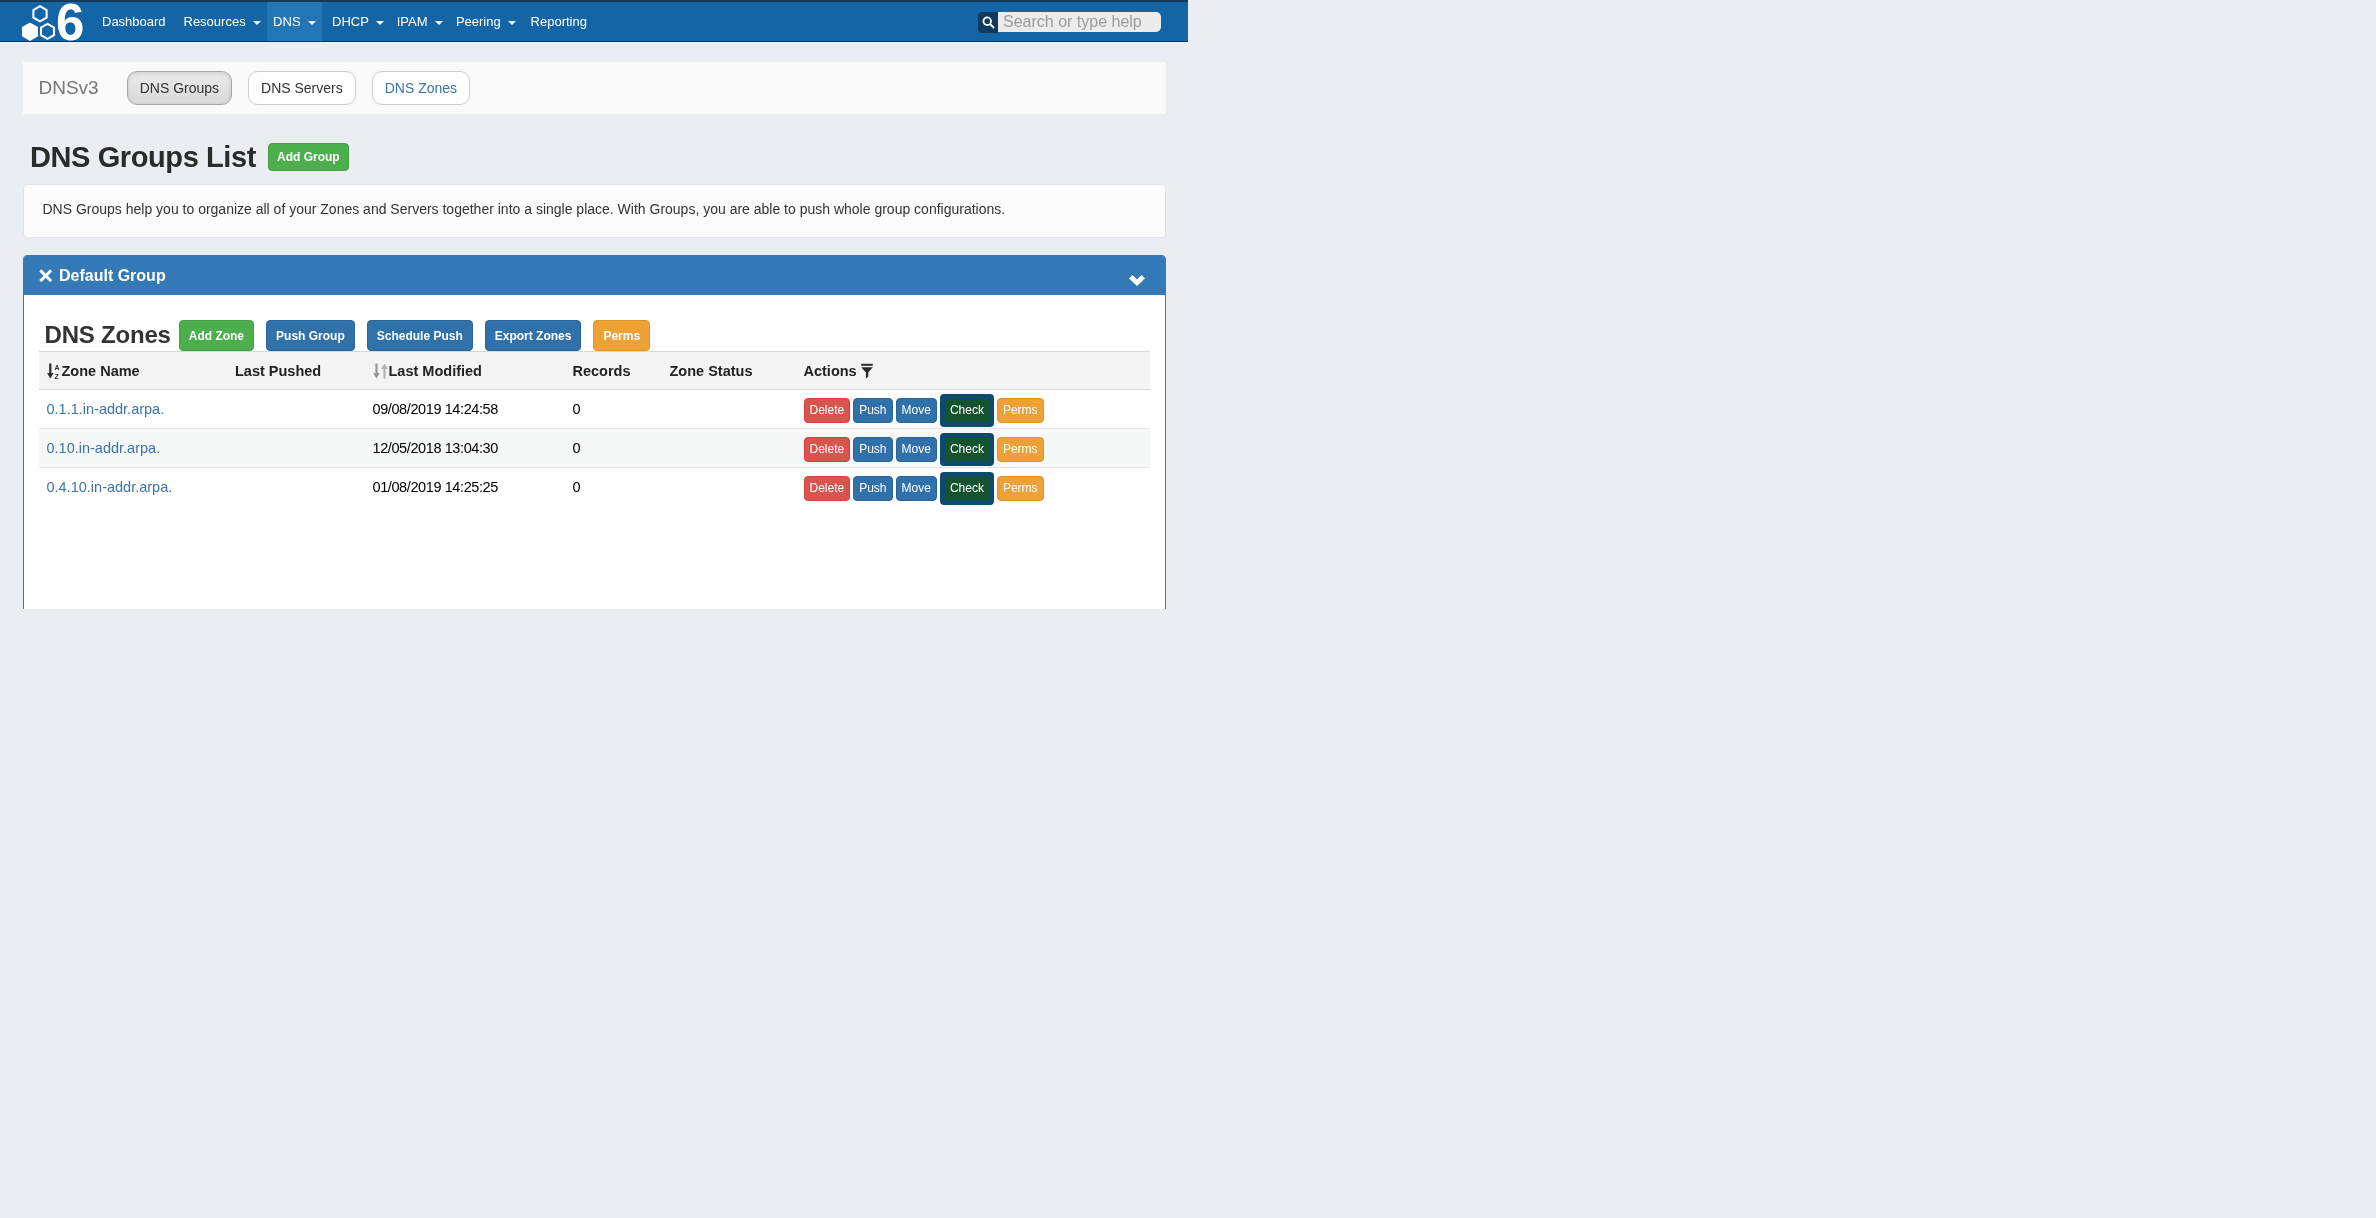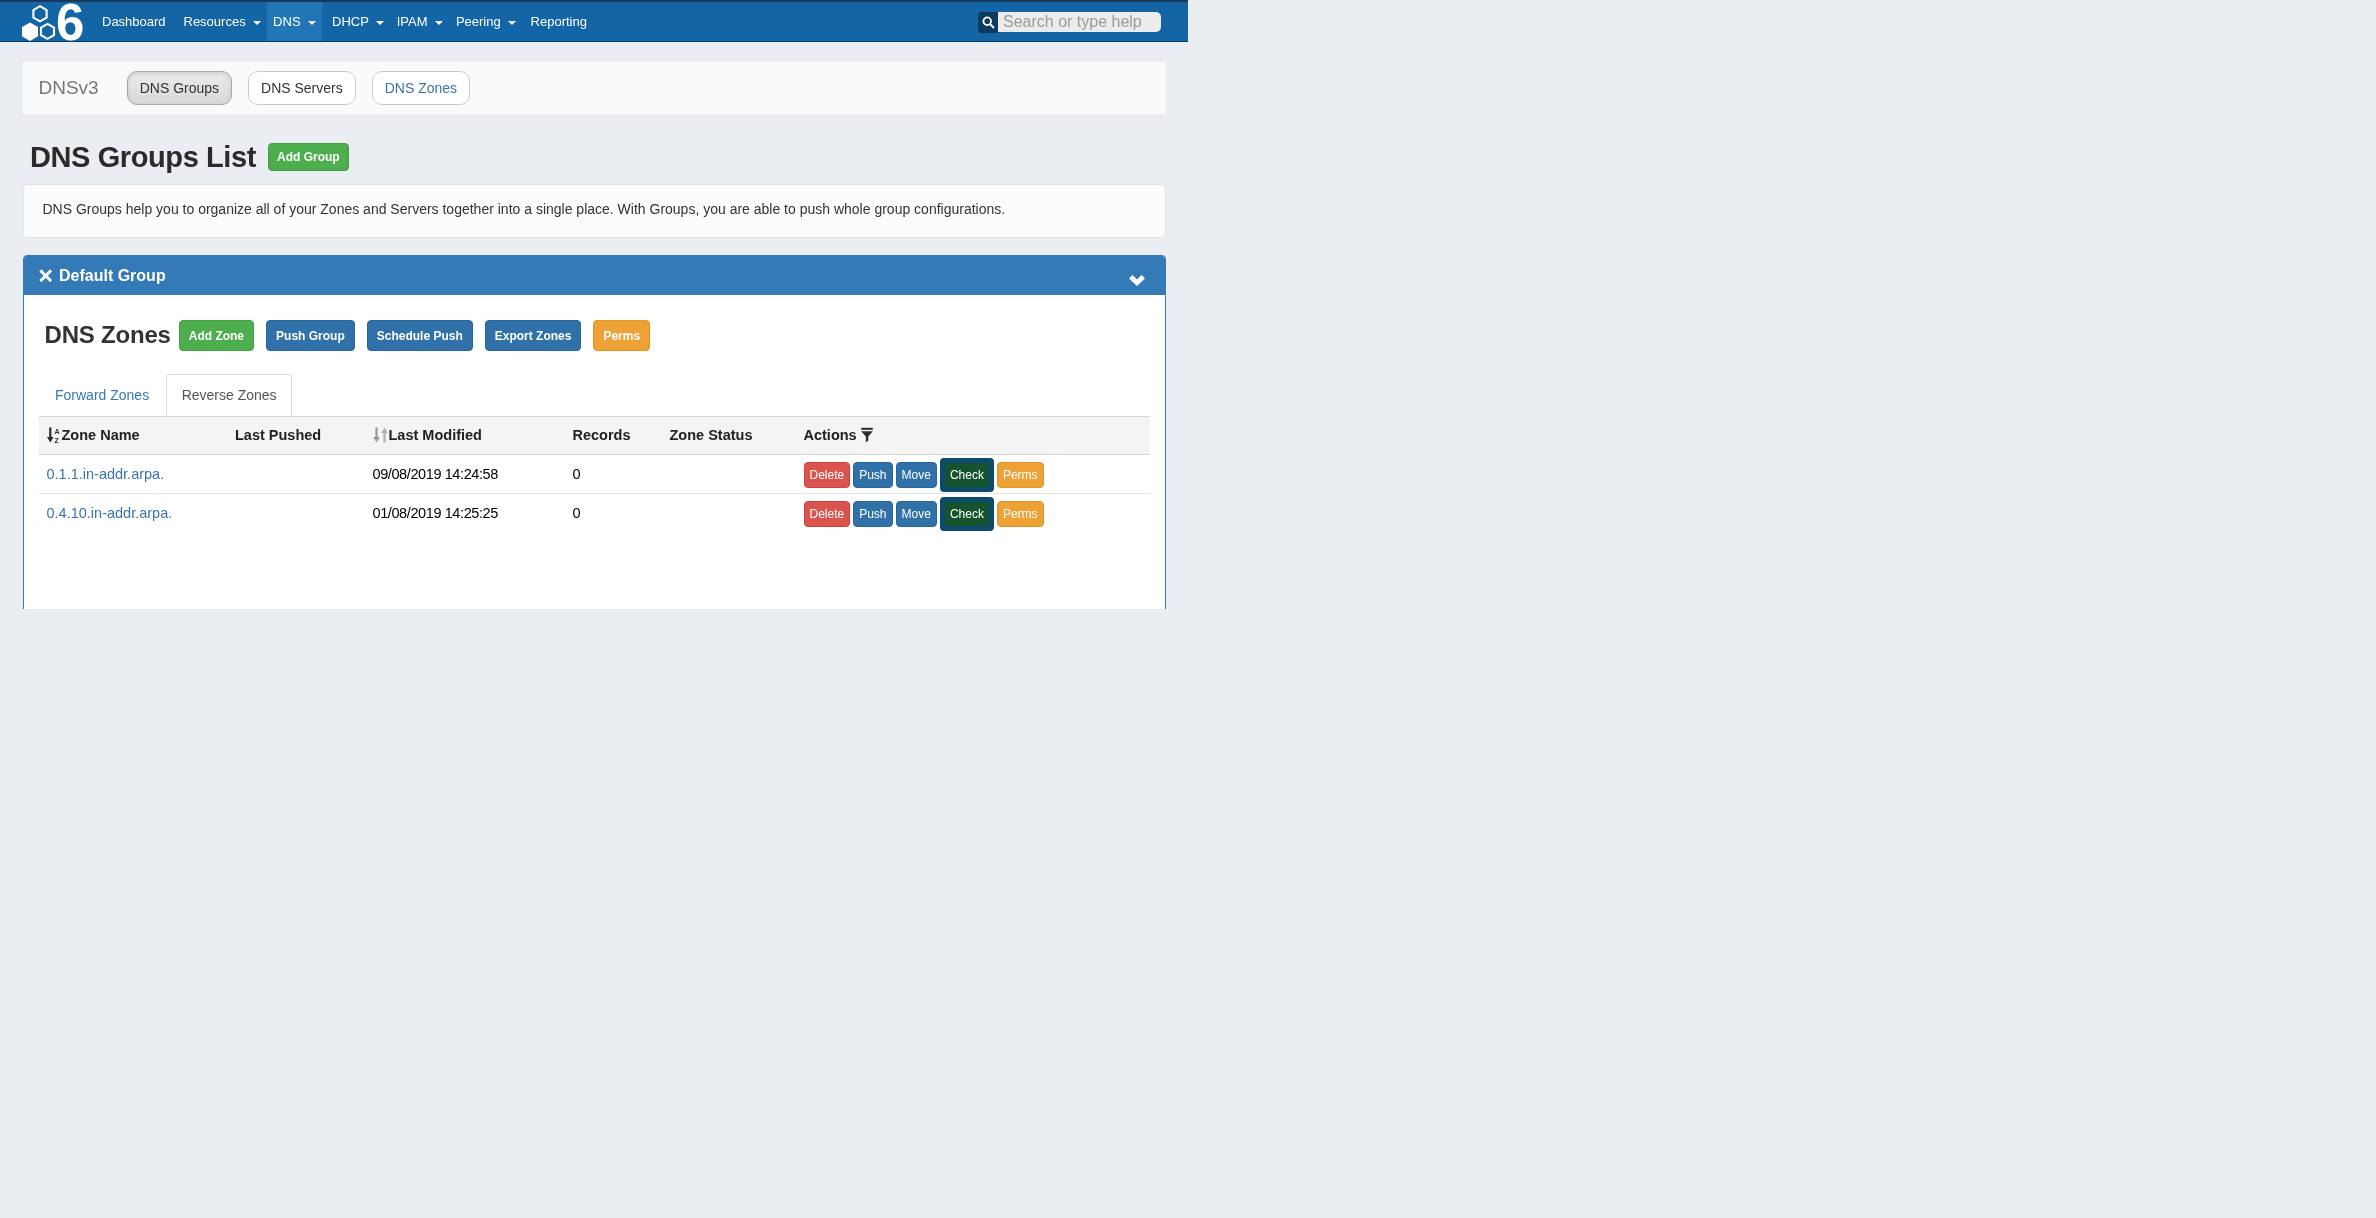--- a/index.html
+++ b/index.html
@@ -119,23 +119,20 @@
       </span>
       <span class="tt">Default Group</span>
     <span class="chev"><svg width="16" height="11" viewBox="0 0 16 11">
           <polygon points="0,3.4 3.4,0 8,4.6 12.6,0 16,3.4 8,11" fill="#fff"></polygon>
         </svg></span>
   </div>
   <div class="p-body">
     <div class="h2row">
       <h2>DNS Zones</h2><span class="btn btn-green" style="margin-left:8px">Add Zone</span><span class="btn btn-blue">Push Group</span><span class="btn btn-blue">Schedule Push</span><span class="btn btn-blue">Export Zones</span><span class="btn btn-orange">Perms</span>
     </div>
-    <div class="tabs">
-      <span class="tab link">Forward Zones</span><span class="tab active">Reverse Zones</span>
-    </div>
     <table>
       <colgroup>
           <col style="width:188.5px">
           <col style="width:137.5px">
           <col style="width:200px">
           <col style="width:97px">
           <col style="width:134px">
           <col>
         </colgroup>
       <thead>
@@ -163,20 +160,28 @@
       </thead>
       <tbody>
         <tr>
           <td class="zn"><a>0.1.1.in-addr.arpa.</a></td>
             <td></td>
             <td class="date">09/08/2019 14:24:58</td>
             <td>0</td>
             <td></td>
           <td><span class="abtn red">Delete</span><span class="abtn blue">Push</span><span class="abtn blue">Move</span><span class="abtn cyan">Check</span><span class="abtn orange">Perms</span></td>
         </tr>
+        <tr class="stripe">
+          <td class="zn"><a>0.10.in-addr.arpa.</a></td>
+            <td></td>
+            <td class="date">12/05/2018 13:04:30</td>
+            <td>0</td>
+            <td></td>
+          <td><span class="abtn red">Delete</span><span class="abtn blue">Push</span><span class="abtn blue">Move</span><span class="abtn cyan">Check</span><span class="abtn orange">Perms</span></td>
+        </tr>
         <tr>
           <td class="zn"><a>0.4.10.in-addr.arpa.</a></td>
             <td></td>
             <td class="date">01/08/2019 14:25:25</td>
             <td>0</td>
             <td></td>
           <td><span class="abtn red">Delete</span><span class="abtn blue">Push</span><span class="abtn blue">Move</span><span class="abtn cyan">Check</span><span class="abtn orange">Perms</span></td>
         </tr>
       </tbody>
     </table>

